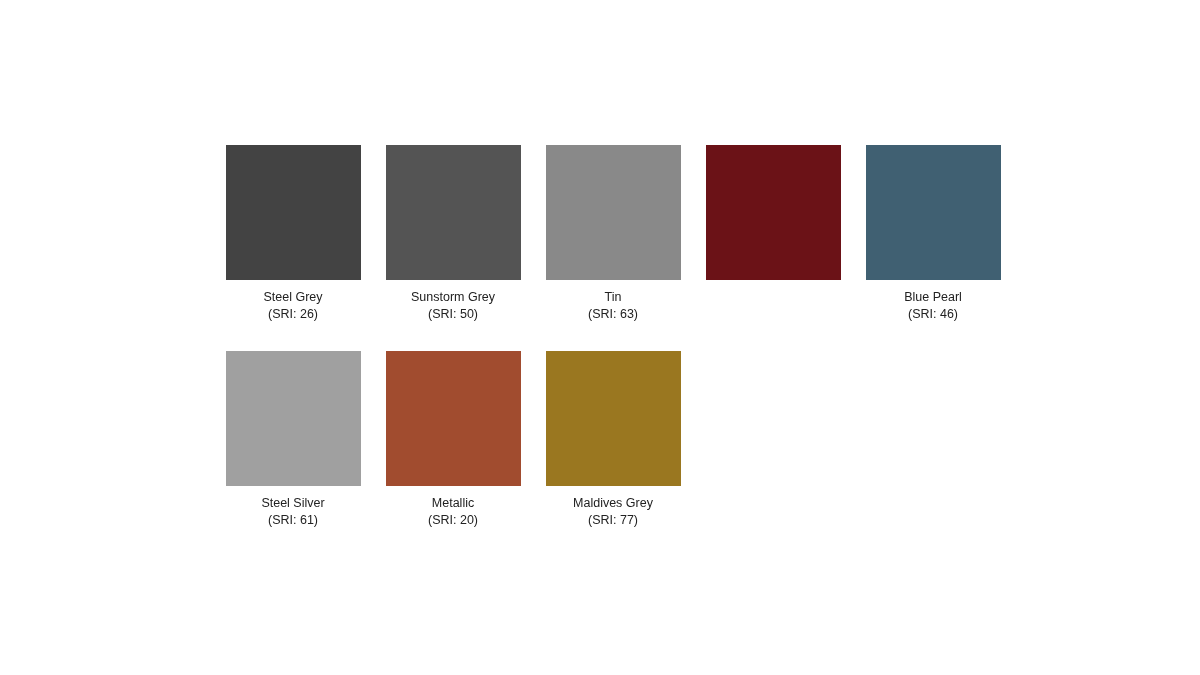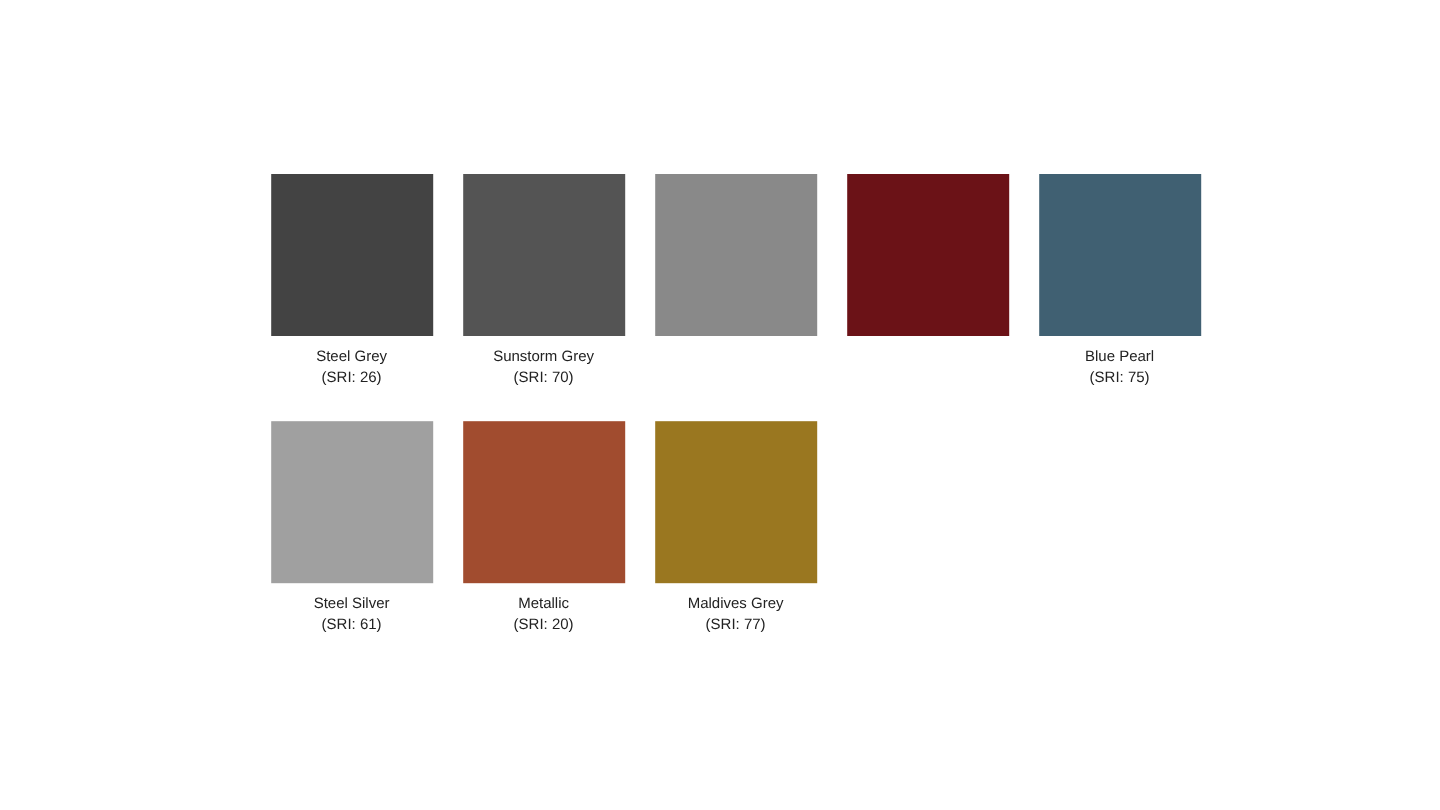--- a/index.html
+++ b/index.html
@@ -73,34 +73,38 @@
         <div class="swatch-chip" style="background-color: rgb(67, 67, 67);"></div>
         <div class="swatch-caption">
           <span class="swatch-name">Steel Grey</span>
           <span class="swatch-sri">(SRI: 26)</span>
         </div>
       </div>
       <div class="swatch-cell">
         <div class="swatch-chip" style="background-color: rgb(84, 84, 84);"></div>
         <div class="swatch-caption">
           <span class="swatch-name">Sunstorm Grey</span>
-          <span class="swatch-sri">(SRI: 70)</span>
+          <span class="swatch-sri">(SRI: 50)</span>
         </div>
       </div>
       <div class="swatch-cell">
         <div class="swatch-chip" style="background-color: rgb(137, 137, 137);"></div>
+        <div class="swatch-caption">
+          <span class="swatch-name">Tin</span>
+          <span class="swatch-sri">(SRI: 63)</span>
+        </div>
       </div>
       <div class="swatch-cell">
         <div class="swatch-chip" style="background-color: rgb(107, 18, 23);"></div>
       </div>
       <div class="swatch-cell">
         <div class="swatch-chip" style="background-color: rgb(64, 96, 114);"></div>
         <div class="swatch-caption">
           <span class="swatch-name">Blue Pearl</span>
-          <span class="swatch-sri">(SRI: 75)</span>
+          <span class="swatch-sri">(SRI: 46)</span>
         </div>
       </div>
       <div class="swatch-cell">
         <div class="swatch-chip" style="background-color: rgb(160, 160, 160);"></div>
         <div class="swatch-caption">
           <span class="swatch-name">Steel Silver</span>
           <span class="swatch-sri">(SRI: 61)</span>
         </div>
       </div>
       <div class="swatch-cell">

